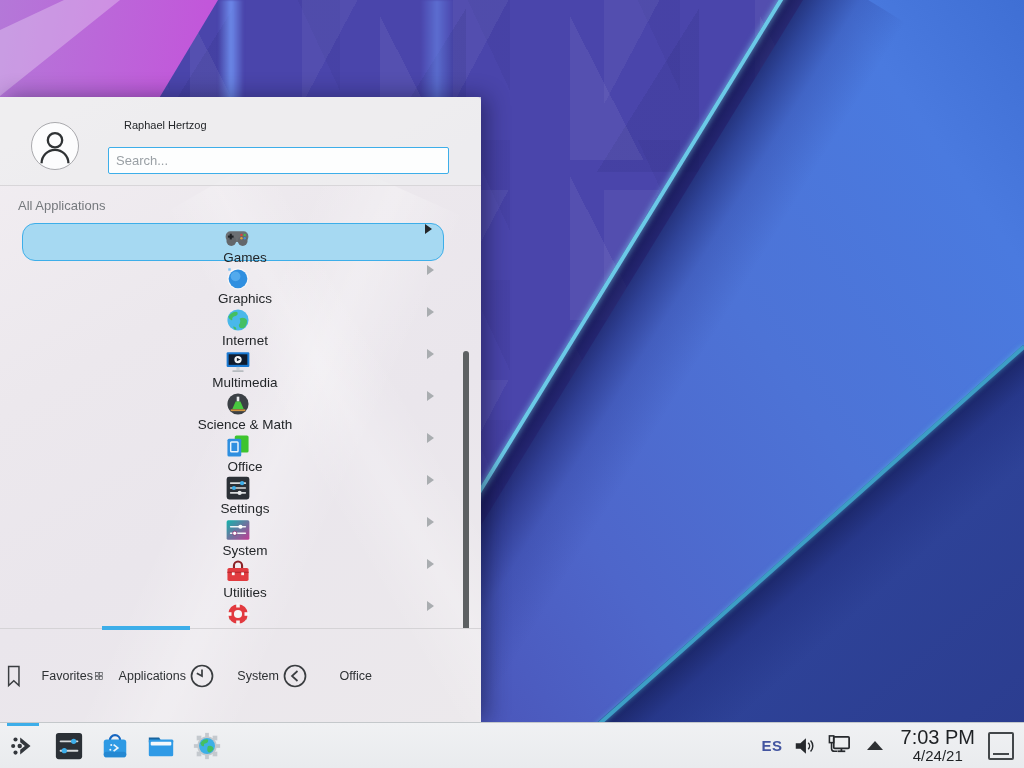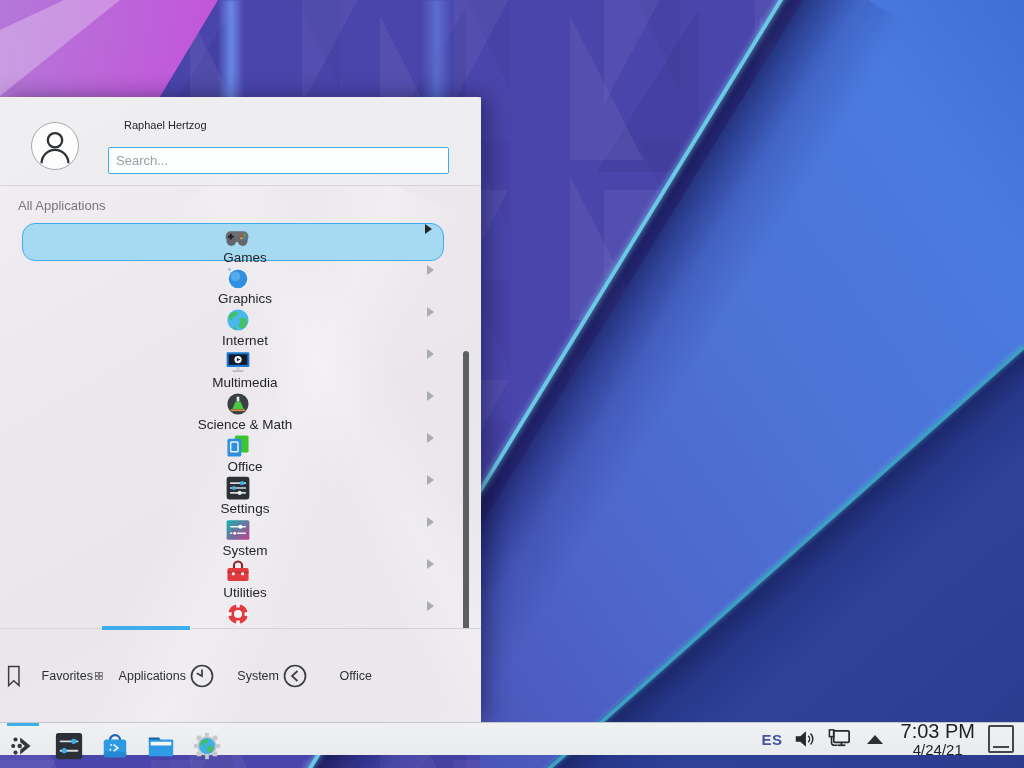--- a/index.html
+++ b/index.html
@@ -82,21 +82,21 @@
   .menu-scrollbar { position:absolute; right:12px; top:134px; width:6px; height:347px;
     background:#5d6062; border-radius:3px; }
   .tab-separator { position:relative; height:1px; background:#d5d3d6; flex:0 0 auto; }
   .tab-indicator { position:absolute; left:102px; top:-2px; width:88px; height:4px; background:#3daee9; z-index:3; }
   .tab-bar { position:relative; height:93px; flex:0 0 auto; display:flex; }
   .tab { width:93px; display:flex; flex-direction:row; align-items:center; justify-content:space-between; gap:14px; cursor:default; }
   .tab-icon { width:32px; height:32px; }
   .tab-label { font-size:12.5px; color:#2e3134; }
 
   
-  #taskbar { position:absolute; left:0; top:722px; width:1024px; height:33px;
+  #taskbar { position:absolute; left:0; top:722px; width:1024px; height:46px;
     background:linear-gradient(180deg,#f0f1f3,#e9ebee); border-top:1px solid #c4c8cb;
     display:flex; z-index:5; }
   .tb-app { position:relative; width:38px; height:46px; display:flex; align-items:center; justify-content:center; }
   .tb-app svg { width:30px; height:30px; }
   .tb-active-bar { position:absolute; left:3px; top:0; width:32px; height:3px; background:#3daee9; }
   #tb-apps { display:flex; margin-left:4px; gap:8px; }
   #tray { margin-left:auto; display:flex; align-items:center; gap:9px; padding-right:6px; }
   .kbd-layout { font-size:15px; font-weight:bold; color:#4355a0; letter-spacing:0.5px; }
   .tray-icon { width:26px; height:26px; display:flex; align-items:center; justify-content:center; }
   .caret-up { width:0; height:0; border-left:8px solid transparent; border-right:8px solid transparent;

